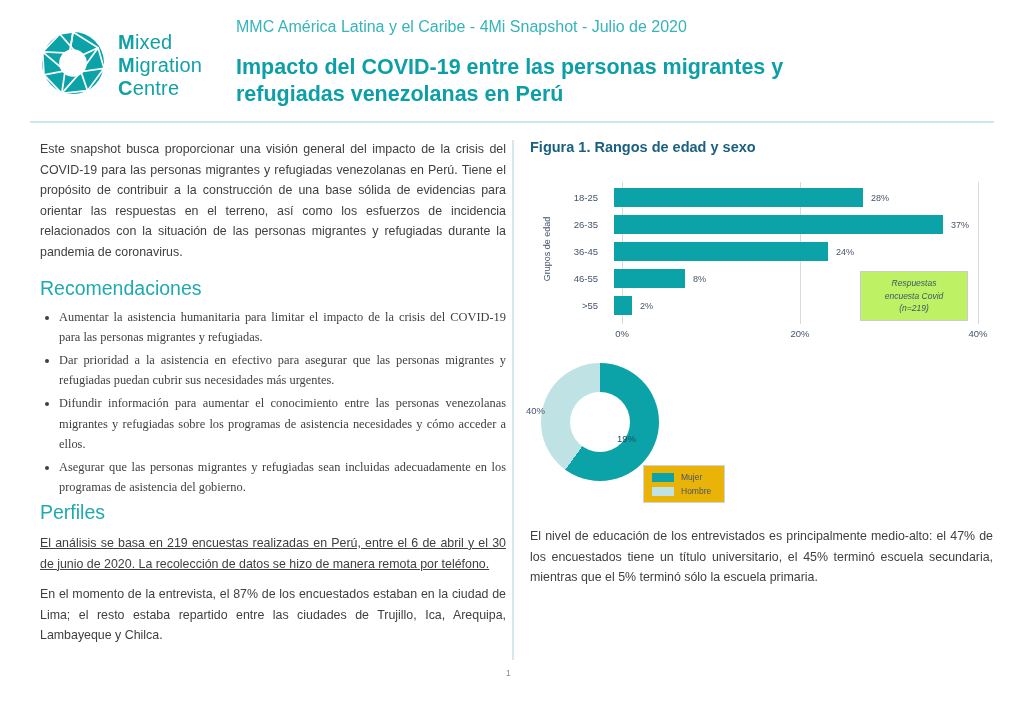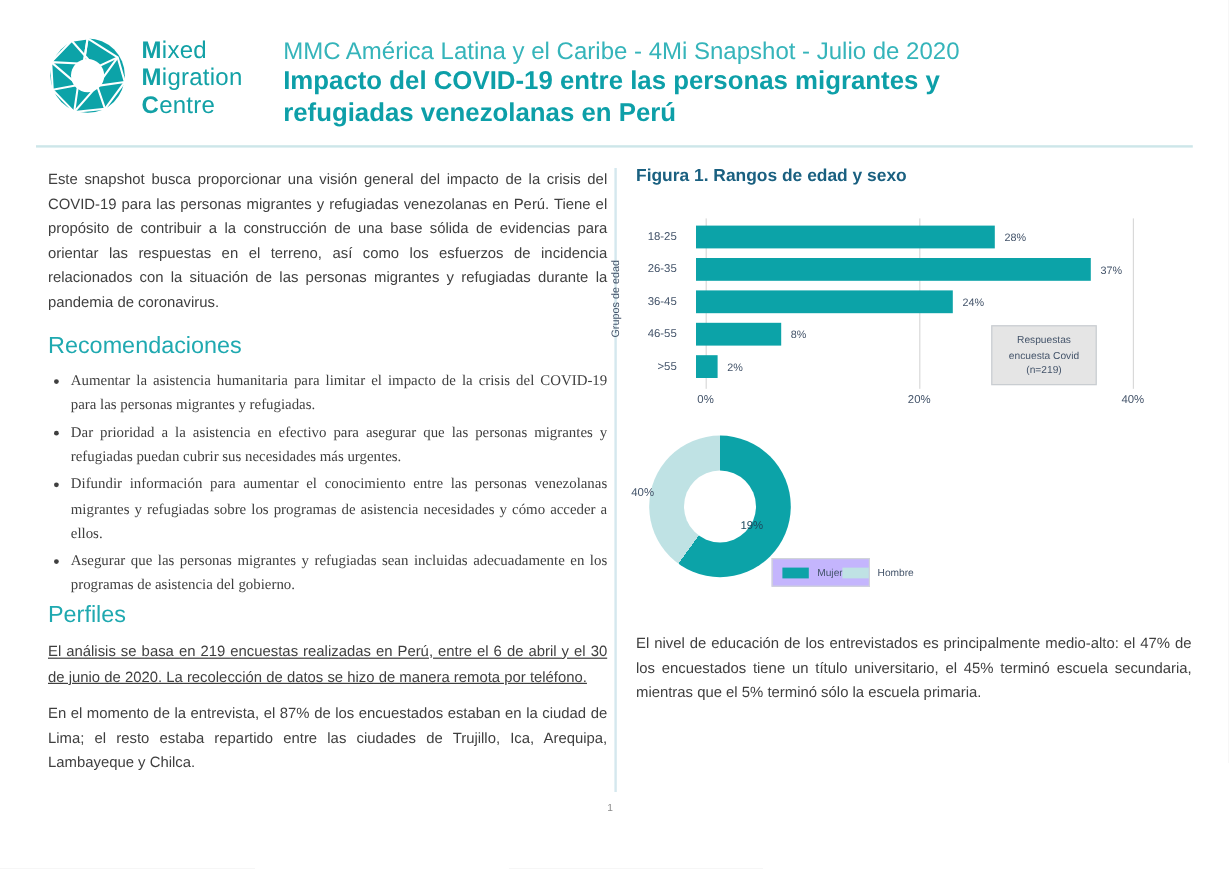--- a/index.html
+++ b/index.html
@@ -7,59 +7,59 @@
   .page {
     position:relative; width:1024px; height:724px; background:#ffffff;
     font-family:"Liberation Sans", sans-serif; color:#3f3f3f; overflow:hidden;
     margin:0 auto;
   }
 
   
   .logo { position:absolute; left:40px; top:30px; width:66px; height:66px; }
   .logo-text { position:absolute; left:118px; top:31px; color:#12a1a6; font-size:20px; line-height:23px; font-weight:500; letter-spacing:.2px; }
   .logo-text div::first-letter { font-weight:800; }
-  .kicker { position:absolute; left:236px; top:32px; font-size:20px; color:#35b4ba; }
+  .kicker { position:absolute; left:236px; top:18px; font-size:16px; color:#35b4ba; }
   .doc-title { position:absolute; left:236px; top:54px; width:575px; font-size:21.5px; line-height:27px; font-weight:700; color:#0d9fa8; }
   .header-rule { position:absolute; left:30px; top:121px; width:964px; height:2px; background:#cde6e9; }
   .col-divider { position:absolute; left:512px; top:140px; width:2px; height:520px; background:#d5e8ee; }
 
   
   .left-col { position:absolute; left:40px; top:139px; width:466px; font-size:12.4px; line-height:20.6px; text-align:justify; }
   .left-col p { margin:0; }
   .section-heading { color:#1fa9b0; font-size:19.5px; line-height:24px; font-weight:400; text-align:left; }
   .h-reco { margin-top:13px; }
   .h-perf { margin-top:0; }
   .left-col ul { margin:7px 0 0 0; padding-left:19px; }
   .left-col li { margin-bottom:2px;font-family:Liberation Serif, serif; }
   .para-gap { margin-top:10px !important; }
   .perf-p1 { margin-top:9px !important;text-decoration:underline; }
 
   
   .figure-title { position:absolute; left:530px; top:139px; font-size:14.5px; font-weight:700; color:#1a6080; }
 
-  .bar-chart { position:absolute; left:500px; top:172px; width:462px; height:172px; }
+  .bar-chart { position:absolute; left:534px; top:172px; width:462px; height:172px; }
   .gridline { position:absolute; top:10px; height:142px; width:1px; background:#d9d9d9; }
   .bar-rows { position:absolute; left:0; top:16px; width:100%; display:flex; flex-direction:column; row-gap:8px; }
   .bar-row { display:flex; align-items:center; height:19px; }
   .bar-cat { width:80px; padding-right:16px; text-align:right; font-size:9.5px; color:#44546a; flex:0 0 80px; }
   .bar-fill { height:19px; }
   .bar-val { font-size:9px; color:#44546a; margin-left:8px; white-space:nowrap; }
   .x-tick { position:absolute; top:156px; font-size:9.5px; color:#44546a; transform:translateX(-50%); }
   .y-axis-label { position:absolute; left:-32px; top:72px; width:90px; text-align:center; font-size:9px; color:#44546a; transform:rotate(-90deg); }
-  .survey-note { position:absolute; left:326px; top:99px; width:88px; border:1px solid #c9cdd1; background:#e5e5e5; padding:5px 4px; text-align:center; font-size:8.5px; line-height:12.5px; color:#44546a; }
+  .survey-note { position:absolute; left:326px; top:99px; width:108px; border:1px solid #c9cdd1; background:#bef264; padding:5px 4px; text-align:center; font-size:8.5px; line-height:12.5px; color:#44546a;font-style:italic; }
   .survey-note span { display:block; }
 
   .donut-wrap { position:absolute; left:520px; top:353px; width:180px; height:135px; }
   .donut { position:absolute; left:21px; top:10px; width:118px; height:118px; border-radius:50%; }
   .donut::after { content:""; position:absolute; inset:29px; background:#fff; border-radius:50%; }
   .donut-label { position:absolute; font-size:9.5px; color:#44546a; z-index:2; }
   .donut-label.l40 { left:6px; top:52px; }
   .donut-label.l60 { left:97px; top:80px; color:#1d4a5e; }
 
-  .donut-legend { position:absolute; left:643px; top:465px; width:82px; border:1px solid #d0d4d8; padding:6px 8px; display:flex; flex-direction:row; row-gap:4px; background:#c4b5fd; }
+  .donut-legend { position:absolute; left:643px; top:465px; width:82px; border:1px solid #d0d4d8; padding:6px 8px; display:flex; flex-direction:column; row-gap:4px; background:#eab308; }
   .legend-item { display:flex; align-items:center; column-gap:7px; }
   .legend-swatch { width:22px; height:9px; flex:0 0 22px; }
   .legend-label { font-size:8.5px; color:#44546a; }
 
   .edu-para { position:absolute; left:530px; top:526px; width:463px; font-size:12.4px; line-height:20.6px; text-align:justify; }
 
   .page-number { position:absolute; left:506px; top:668px; font-size:8.5px; color:#8a8a8a; }
 </style>
 </head>
 <body>

